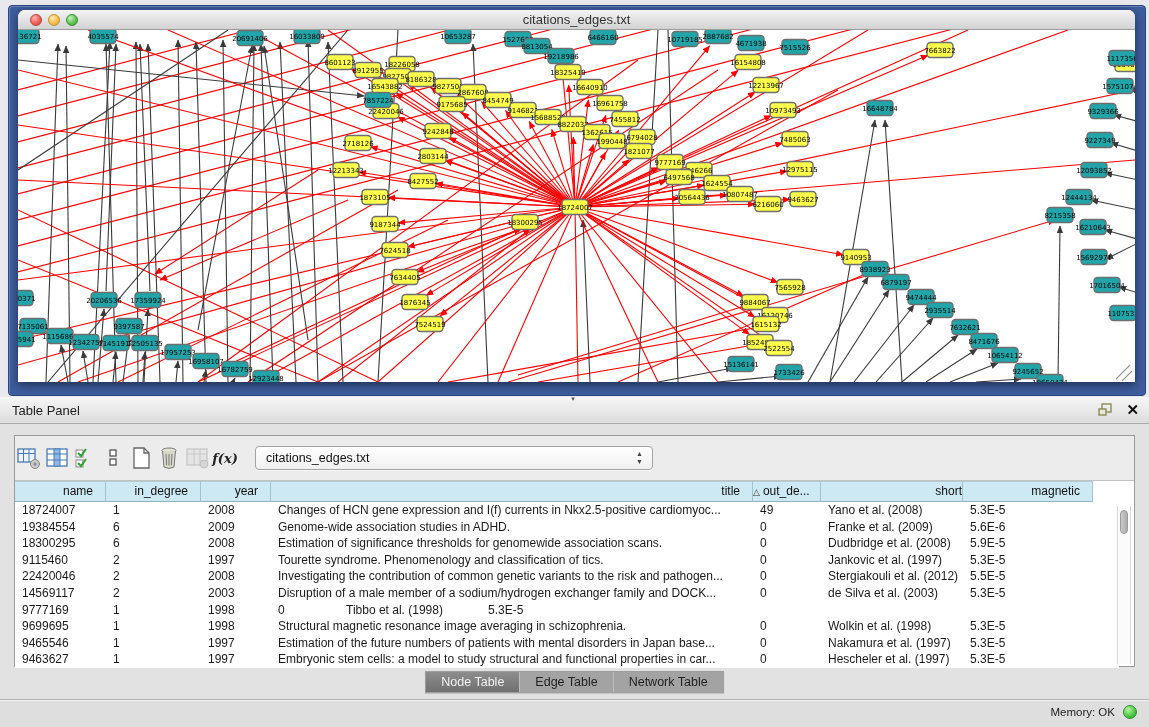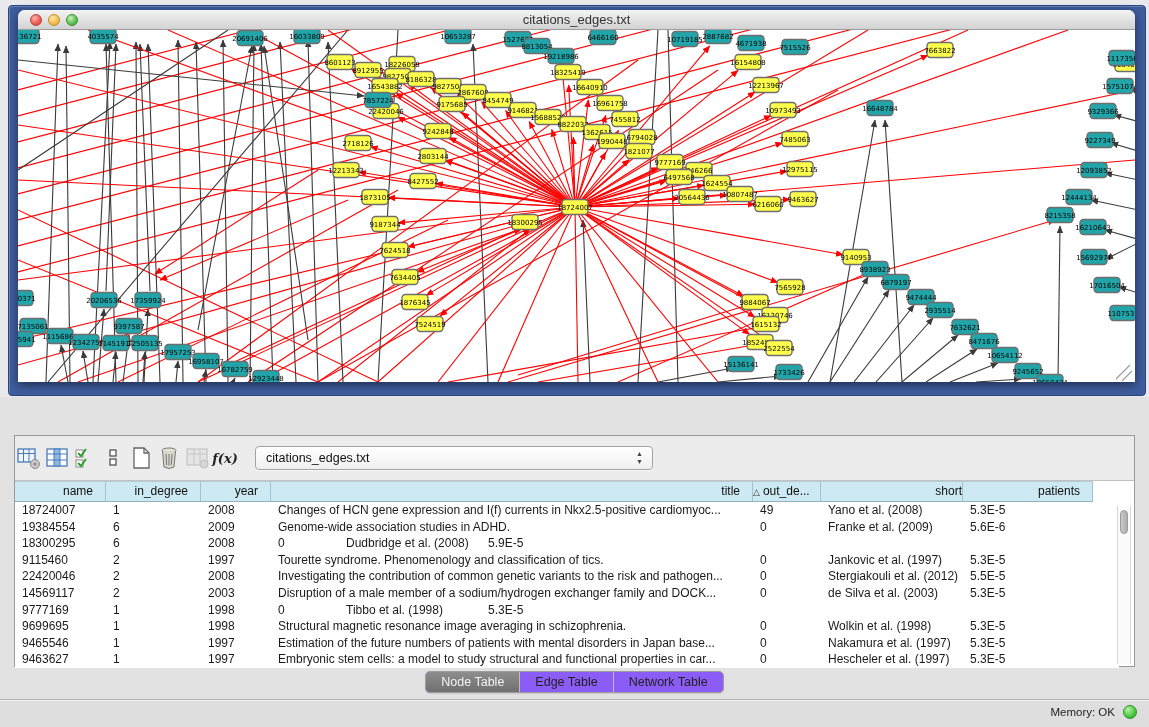--- a/index.html
+++ b/index.html
@@ -63,22 +63,22 @@
   .td { font-size:12px; color:#1a1a1a; line-height:16px; padding-left:7px;
         overflow:hidden; white-space:nowrap; }
   .c0{width:91px;} .c1{width:95px;} .c2{width:70px;} .c3{width:482px;}
   .c4{width:68px;} .c5{width:142px;} .c6{width:130px;}
   .vscroll { position:absolute; right:3px; top:70px; width:14px; height:158px;
              background:#fbfbfb; border-left:1px solid #d8d8d8; border-right:1px solid #d8d8d8; }
   .vthumb { position:absolute; left:2px; top:4px; width:8px; height:24px; border-radius:4px;
             background:linear-gradient(90deg,#c9c9c9,#adadad); border:1px solid #9b9b9b; }
 
   .tabs { position:absolute; left:0; right:0; top:274px; height:25px; text-align:center; }
-  .seg { display:inline-flex; border:1px solid #9e9e9e; border-radius:5px; overflow:hidden;
-         background:#8b5cf6; box-shadow:0 1px 1px rgba(0,0,0,.12); }
+  .seg { display:inline-flex; border:1px solid #9e9e9e; border-radius:0; overflow:hidden;
+         background:#a3a3a3; box-shadow:0 1px 1px rgba(0,0,0,.12); }
   .seg button { border:none; background:transparent; font-family:inherit; font-size:12.5px;
                 color:#222; padding:3px 15px; border-right:1px solid #bdbdbd; }
   .seg button:last-child { border-right:none; }
   .seg button.sel { background:linear-gradient(#8d8d8d,#707070); color:#f2f2f2; }
 
   .statusbar { position:absolute; left:0; bottom:0; width:100%; height:28px;
                background:#dedede; border-top:1px solid #b2b2b2; box-shadow:inset 0 1px 0 #f4f4f4; }
   .mem-label { position:absolute; right:34px; top:6px; font-size:11.5px; color:#222; }
   .mem-dot { position:absolute; right:12px; top:5px; width:14px; height:14px; border-radius:50%;
              background:radial-gradient(circle at 35% 30%, #b8f0a8, #46c93e 60%, #2b9a27);
@@ -702,20 +702,33 @@
           <g>
             <rect x="544" y="169.5" width="26" height="15" rx="3.5" fill="#ffff4c" stroke="#6e6e6e" stroke-width="1.4"></rect>
             <text x="557" y="179.5" text-anchor="middle">18724007</text>
           </g>
         </svg>
     </div>
   </div>
 </div>
 
 <div id="table-panel">
+  <div class="panel-header">
+    <div class="splitter-dot">▾</div>
+    <span class="ph-title">Table Panel</span>
+    <div class="ph-icons">
+      <span class="float-ic">
+        <svg width="16" height="14" viewBox="0 0 16 14">
+          <rect x="4" y="1" width="9" height="8" fill="none" stroke="#8a8a54" stroke-width="1.4"></rect>
+          <rect x="1" y="6" width="7" height="6" fill="#e6e6d2" stroke="#8a8a54" stroke-width="1.4"></rect>
+        </svg>
+      </span>
+      <span class="close-ic">✕</span>
+    </div>
+  </div>
 
   <div class="inner-box">
     <div class="toolbar">
       <span class="tb-ic">
         <svg width="26" height="26" viewBox="0 0 26 26">
           <rect x="2" y="4" width="17" height="13" fill="#eef4fb" stroke="#4a7ab5" stroke-width="1.3"></rect>
           <line x1="2" y1="8.5" x2="19" y2="8.5" stroke="#4a7ab5"></line>
           <line x1="7.5" y1="4" x2="7.5" y2="17" stroke="#4a7ab5"></line>
           <line x1="13" y1="4" x2="13" y2="17" stroke="#4a7ab5"></line>
           <circle cx="19" cy="19" r="4.5" fill="#c9c9c9" stroke="#8a8a8a"></circle>
@@ -775,21 +788,21 @@
       </div>
     </div>
 
     <div class="thead" id="thead">
         <div class="th c0">name</div>
         <div class="th c1">in_degree</div>
         <div class="th c2">year</div>
         <div class="th c3">title</div>
         <div class="th c4"><span class="sort-tri">△</span>out_de...</div>
         <div class="th c5 center">short</div>
-        <div class="th c6">patients</div>
+        <div class="th c6">magnetic</div>
       </div>
     <div class="tbody" id="tbody">
         <div class="trow">
           <div class="td c0">18724007</div>
           <div class="td c1">1</div>
           <div class="td c2">2008</div>
           <div class="td c3">Changes of HCN gene expression and I(f) currents in Nkx2.5-positive cardiomyoc...</div>
           <div class="td c4">49</div>
           <div class="td c5">Yano et al. (2008)</div>
           <div class="td c6">5.3E-5</div>
@@ -800,20 +813,21 @@
           <div class="td c2">2009</div>
           <div class="td c3">Genome-wide association studies in ADHD.</div>
           <div class="td c4">0</div>
           <div class="td c5">Franke et al. (2009)</div>
           <div class="td c6">5.6E-6</div>
         </div>
         <div class="trow">
           <div class="td c0">18300295</div>
           <div class="td c1">6</div>
           <div class="td c2">2008</div>
+          <div class="td c3">Estimation of significance thresholds for genomewide association scans.</div>
           <div class="td c4">0</div>
           <div class="td c5">Dudbridge et al. (2008)</div>
           <div class="td c6">5.9E-5</div>
         </div>
         <div class="trow">
           <div class="td c0">9115460</div>
           <div class="td c1">2</div>
           <div class="td c2">1997</div>
           <div class="td c3">Tourette syndrome. Phenomenology and classification of tics.</div>
           <div class="td c4">0</div>

